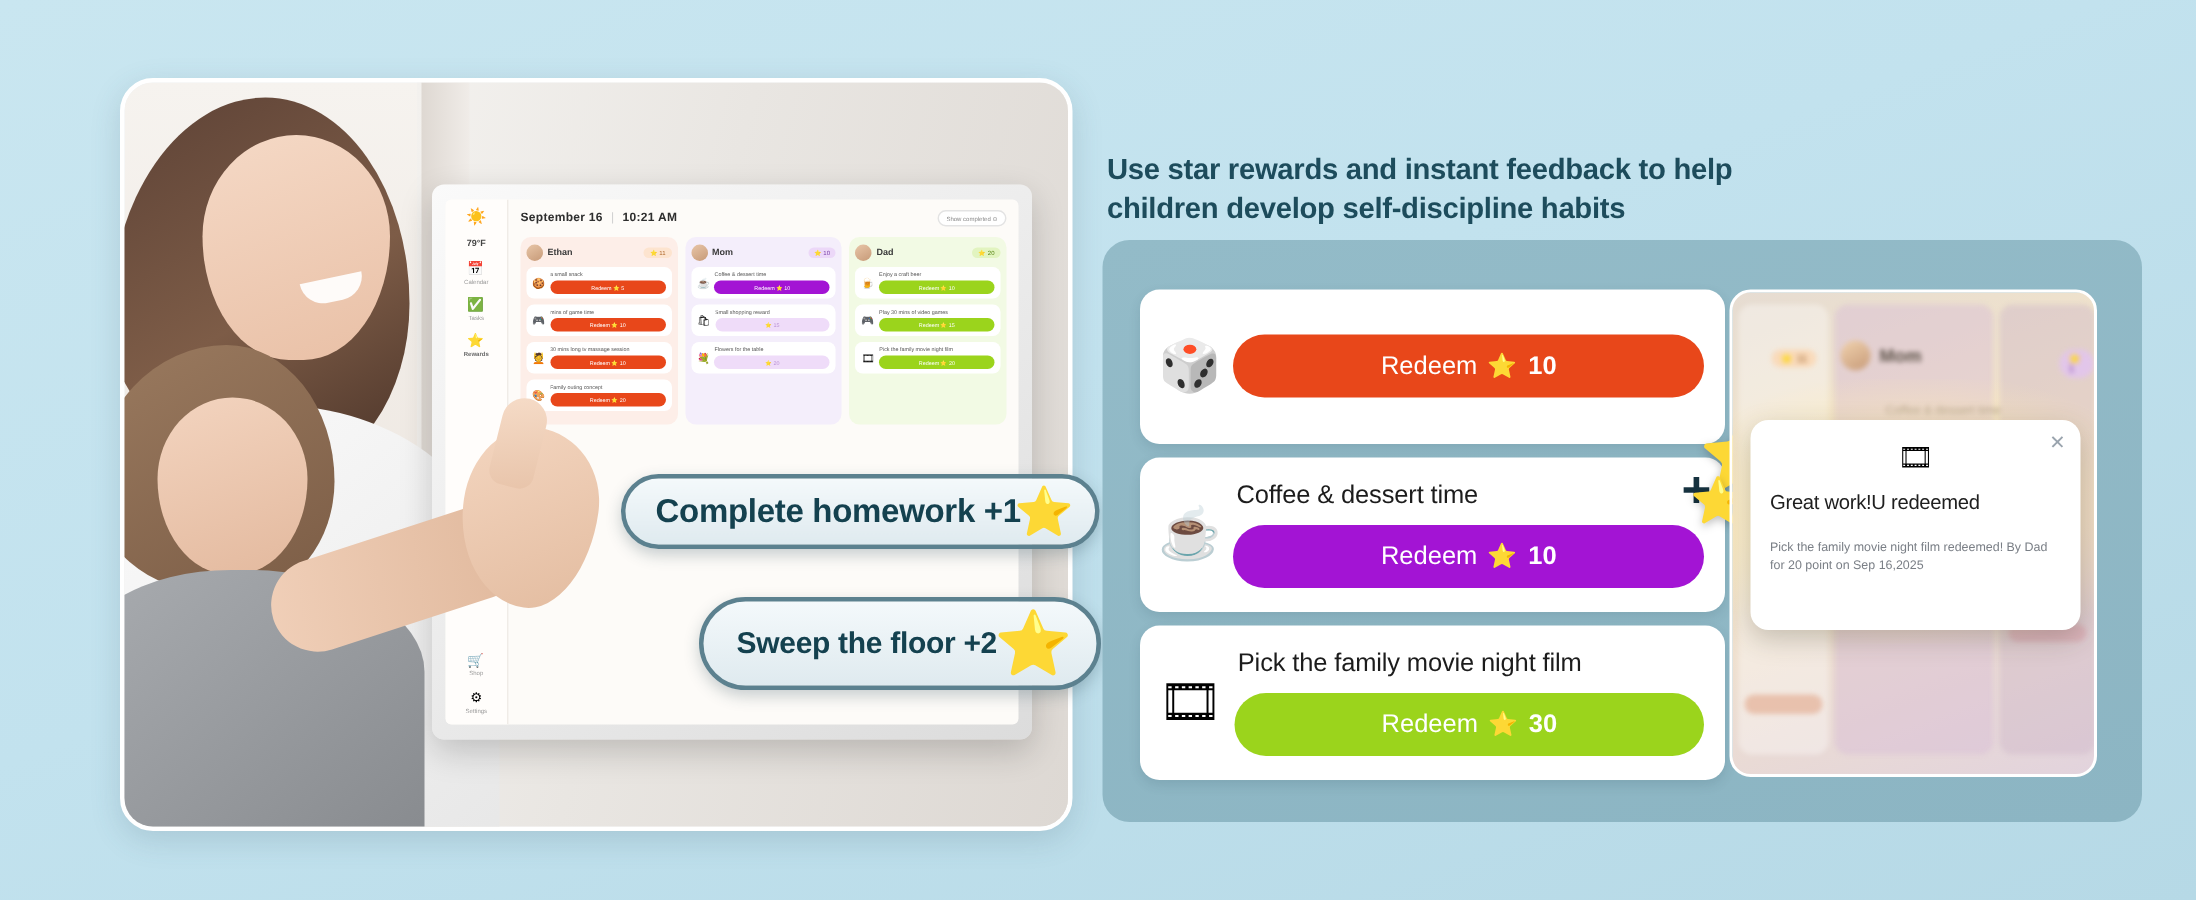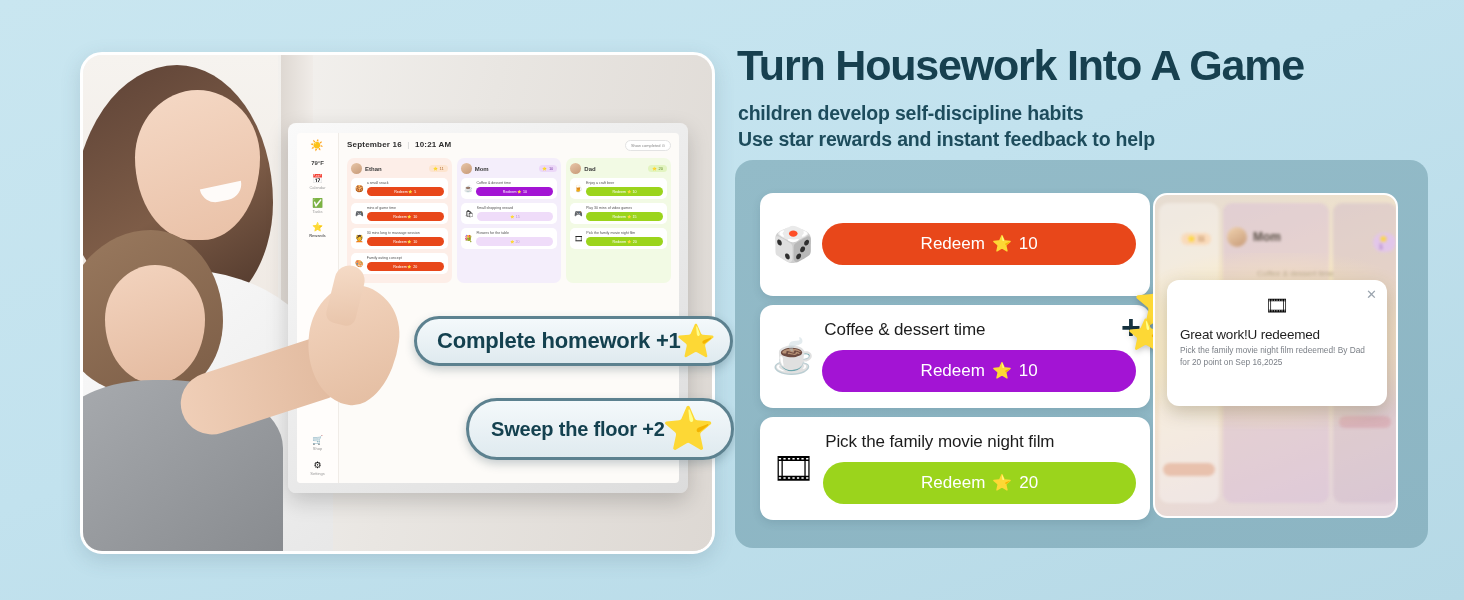--- a/index.html
+++ b/index.html
@@ -222,21 +222,21 @@
     font-size: 17px; color: #1c1c1c; margin-bottom: 10px;
     padding-left: 2px; letter-spacing: -.1px;
   }
   .redeem-btn {
     height: 42px; border-radius: 24px;
     display: flex; align-items: center; justify-content: center;
     gap: 7px; color: #fff; font-size: 17px; border: none; width: 100%;
     font-family: "Liberation Sans", sans-serif; cursor: pointer;
   }
   .redeem-btn .bstar { font-size: 16px; }
-  .redeem-btn .bpts { font-weight: normal; }
+  .redeem-btn .bpts { font-weight: bold; }
 
   .plus-sign {
     position: absolute; left: 386px; top: 150px;
     font-size: 34px; font-weight: bold; color: #16323f; line-height: 1;
   }
   .float-star-1 { position: absolute; left: 398px; top: 120px; font-size: 46px; line-height: 1;
     filter: drop-shadow(0 2px 3px rgba(0,0,0,.25)); }
   .float-star-2 { position: absolute; left: 392px; top: 160px; font-size: 30px; line-height: 1;
     filter: drop-shadow(0 2px 3px rgba(0,0,0,.25)); }
 
@@ -275,21 +275,21 @@
     width: 220px;
     background: #fff; border-radius: 12px;
     padding: 12px 13px 13px;
     box-shadow: 0 6px 18px rgba(60,55,40,.25);
   }
   .modal-close {
     position: absolute; right: 10px; top: 8px;
     font-size: 13px; color: #9aa4ae; line-height: 1; cursor: pointer;
   }
   .modal-icon { font-size: 19px; text-align: center; line-height: 1; margin: 4px 0 12px; }
-  .modal-title { font-size: 13.5px; color: #1e1e1e; margin-bottom: 2px; letter-spacing: -.2px; }
+  .modal-title { font-size: 13.5px; color: #1e1e1e; margin-bottom: 16px; letter-spacing: -.2px; }
   .modal-text { font-size: 8.3px; color: #7a7f86; line-height: 1.5; margin-bottom: 24px; }
   .modal-actions { display: flex; justify-content: flex-end; gap: 8px; }
   .mbtn { border: none; border-radius: 20px; font-size: 8.5px; padding: 6px 13px;
     font-family: "Liberation Sans", sans-serif; cursor: pointer; }
   .mbtn.ghost { background: #f1f3f6; color: #b5bcc4; }
   .mbtn.primary { background: #3b5bf0; color: #fff; padding: 6px 17px; }
 </style>
 </head>
 <body>
 
@@ -484,24 +484,23 @@
 <div class="callout" id="callout-homework">
   <span class="ctext">Complete homework +1</span>
   <span class="cstar">⭐</span>
 </div>
 <div class="callout" id="callout-sweep">
   <span class="ctext">Sweep the floor  +2</span>
   <span class="cstar">⭐</span>
 </div>
 
 <div class="right-col">
-  <div class="headline">Turn Housework Into A Game</div>
   <div class="subhead">
+    <div>Use star rewards and instant feedback to help</div>
     <div>children develop self-discipline habits</div>
-    <div>Use star rewards and instant feedback to help</div>
   </div>
 
   <div class="blue-panel">
 
     <div class="cards-col">
       <div class="rcard">
         <span class="remoji">🎲</span>
         <div class="rbody">
           <button class="redeem-btn" id="rb0" style="background: rgb(232, 71, 26);">
             <span>Redeem</span>
@@ -523,21 +522,21 @@
         </div>
       </div>
 
       <div class="rcard">
         <span class="remoji">🎞</span>
         <div class="rbody">
           <div class="rtitle">Pick the family movie night film</div>
           <button class="redeem-btn" id="rb2" style="background: rgb(155, 212, 28);">
             <span>Redeem</span>
             <span class="bstar">⭐</span>
-            <span class="bpts">20</span>
+            <span class="bpts">30</span>
           </button>
         </div>
       </div>
     </div>
 
     <div class="plus-sign">+</div>
     <div class="float-star-1">⭐</div>
     <div class="float-star-2">⭐</div>
 
     <div class="device-mock">

